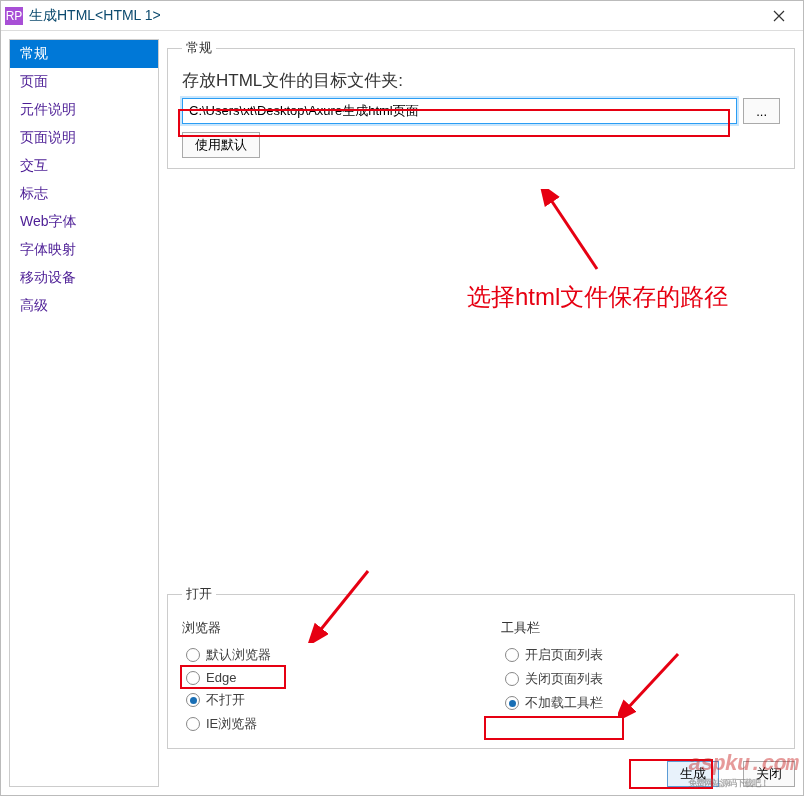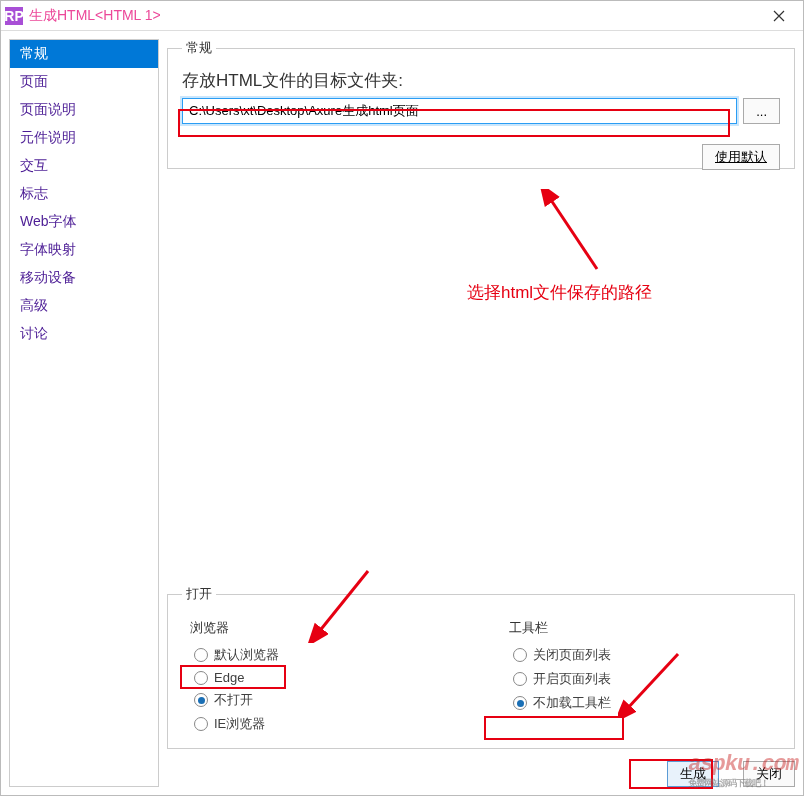--- a/index.html
+++ b/index.html
@@ -19,24 +19,24 @@
       align-items: center;
       padding: 0 4px;
       border-bottom: 1px solid #ddd;
       background: #fff;
     }
     .app-icon {
       width: 18px; height: 18px;
       background: #a84fd6;
       display: inline-flex;
       align-items: center; justify-content: center;
-      color: #fff; font-size: 14px; font-weight: bold;
+      color: #fff; font-size: 12px; font-weight: normal;
       margin-right: 6px;
     }
-    .title { flex: 1; color: #ec4899; font-size: 14px; }
+    .title { flex: 1; color: #0c4a6e; font-size: 14px; }
     .close {
       width: 40px; height: 30px;
       display: flex; align-items: center; justify-content: center;
       font-size: 16px; cursor: pointer;
     }
     .body { flex: 1; display: flex; padding: 8px; gap: 8px; overflow: hidden; }
     .sidebar {
       width: 150px;
       border: 1px solid #ccc;
       background: #fff;
@@ -80,38 +80,38 @@
     }
     .browse-btn, .default-btn, .footer-btn {
       height: 26px;
       padding: 0 12px;
       border: 1px solid #aaa;
       background: #fafafa;
       cursor: pointer;
       font-size: 13px;
       font-family: inherit;
     }
-    .default-row { display: flex; justify-content: flex-end; margin-top: 20px; text-decoration: underline; }
+    .default-row { display: flex; margin-top: 8px; }
     .highlight-box-1 {
       position: absolute;
       border: 2px solid #e60012;
       left: 10px; top: 52px; width: 552px; height: 28px;
       pointer-events: none;
     }
     .annotation-text {
       position: absolute;
       color: #e60012;
-      font-size: 17px;
+      font-size: 24px;
       left: 300px; top: 242px;
     }
     .arrow-svg { position: absolute; pointer-events: none; }
     .spacer { flex: 1; }
     .open-group {}
     .open-cols { display: flex; gap: 40px; margin-top: 4px; }
-    .col { flex: 1; margin-left: 8px; }
+    .col { flex: 1; }
     .col-title { font-size: 13px; margin-bottom: 6px; color: #333; }
     .radio-row {
       display: flex; align-items: center; gap: 6px;
       padding: 3px 4px;
       font-size: 13px;
       color: #404040;
     }
     .radio {
       width: 14px; height: 14px; border: 1px solid #888; border-radius: 50%;
       display: inline-flex; align-items: center; justify-content: center;
@@ -148,29 +148,28 @@
       <svg width="12" height="12" viewBox="0 0 12 12">
           <path d="M1 1 L11 11 M11 1 L1 11" stroke="#333" stroke-width="1.2"></path>
         </svg>
     </div>
   </div>
 
   <div class="body">
     <div class="sidebar" id="sidebar">
         <div class="sidebar-item selected">常规</div>
         <div class="sidebar-item">页面</div>
+        <div class="sidebar-item">元件说明</div>
         <div class="sidebar-item">页面说明</div>
-        <div class="sidebar-item">元件说明</div>
         <div class="sidebar-item">交互</div>
         <div class="sidebar-item">标志</div>
         <div class="sidebar-item">Web字体</div>
         <div class="sidebar-item">字体映射</div>
         <div class="sidebar-item">移动设备</div>
         <div class="sidebar-item">高级</div>
-        <div class="sidebar-item">讨论</div>
       </div>
 
     <div class="main">
       <fieldset class="group top-group" style="position:relative;">
         <legend>常规</legend>
         <div class="field-label">存放HTML文件的目标文件夹:</div>
         <div class="path-row">
           <input class="path-input" value="C:\Users\xt\Desktop\Axure生成html页面" style="">
           <button class="browse-btn">...</button>
         </div>
@@ -215,25 +214,25 @@
                   <span class="radio"></span>
                   <span>IE浏览器</span>
                 </div>
               </div>
           </div>
           <div class="col">
             <div class="col-title">工具栏</div>
             <div id="toolbar-opts">
                 <div class="radio-row">
                   <span class="radio"></span>
+                  <span>开启页面列表</span>
+                </div>
+                <div class="radio-row">
+                  <span class="radio"></span>
                   <span>关闭页面列表</span>
-                </div>
-                <div class="radio-row">
-                  <span class="radio"></span>
-                  <span>开启页面列表</span>
                 </div>
                 <div class="radio-row">
                   <span class="radio checked"></span>
                   <span>不加载工具栏</span>
                 </div>
               </div>
           </div>
         </div>
         <div class="highlight-box-2" style="left:12px; top:62px; width:106px; height:24px;"></div>
         <div class="highlight-box-2" style="left:316px; top:113px; width:140px; height:24px;"></div>

